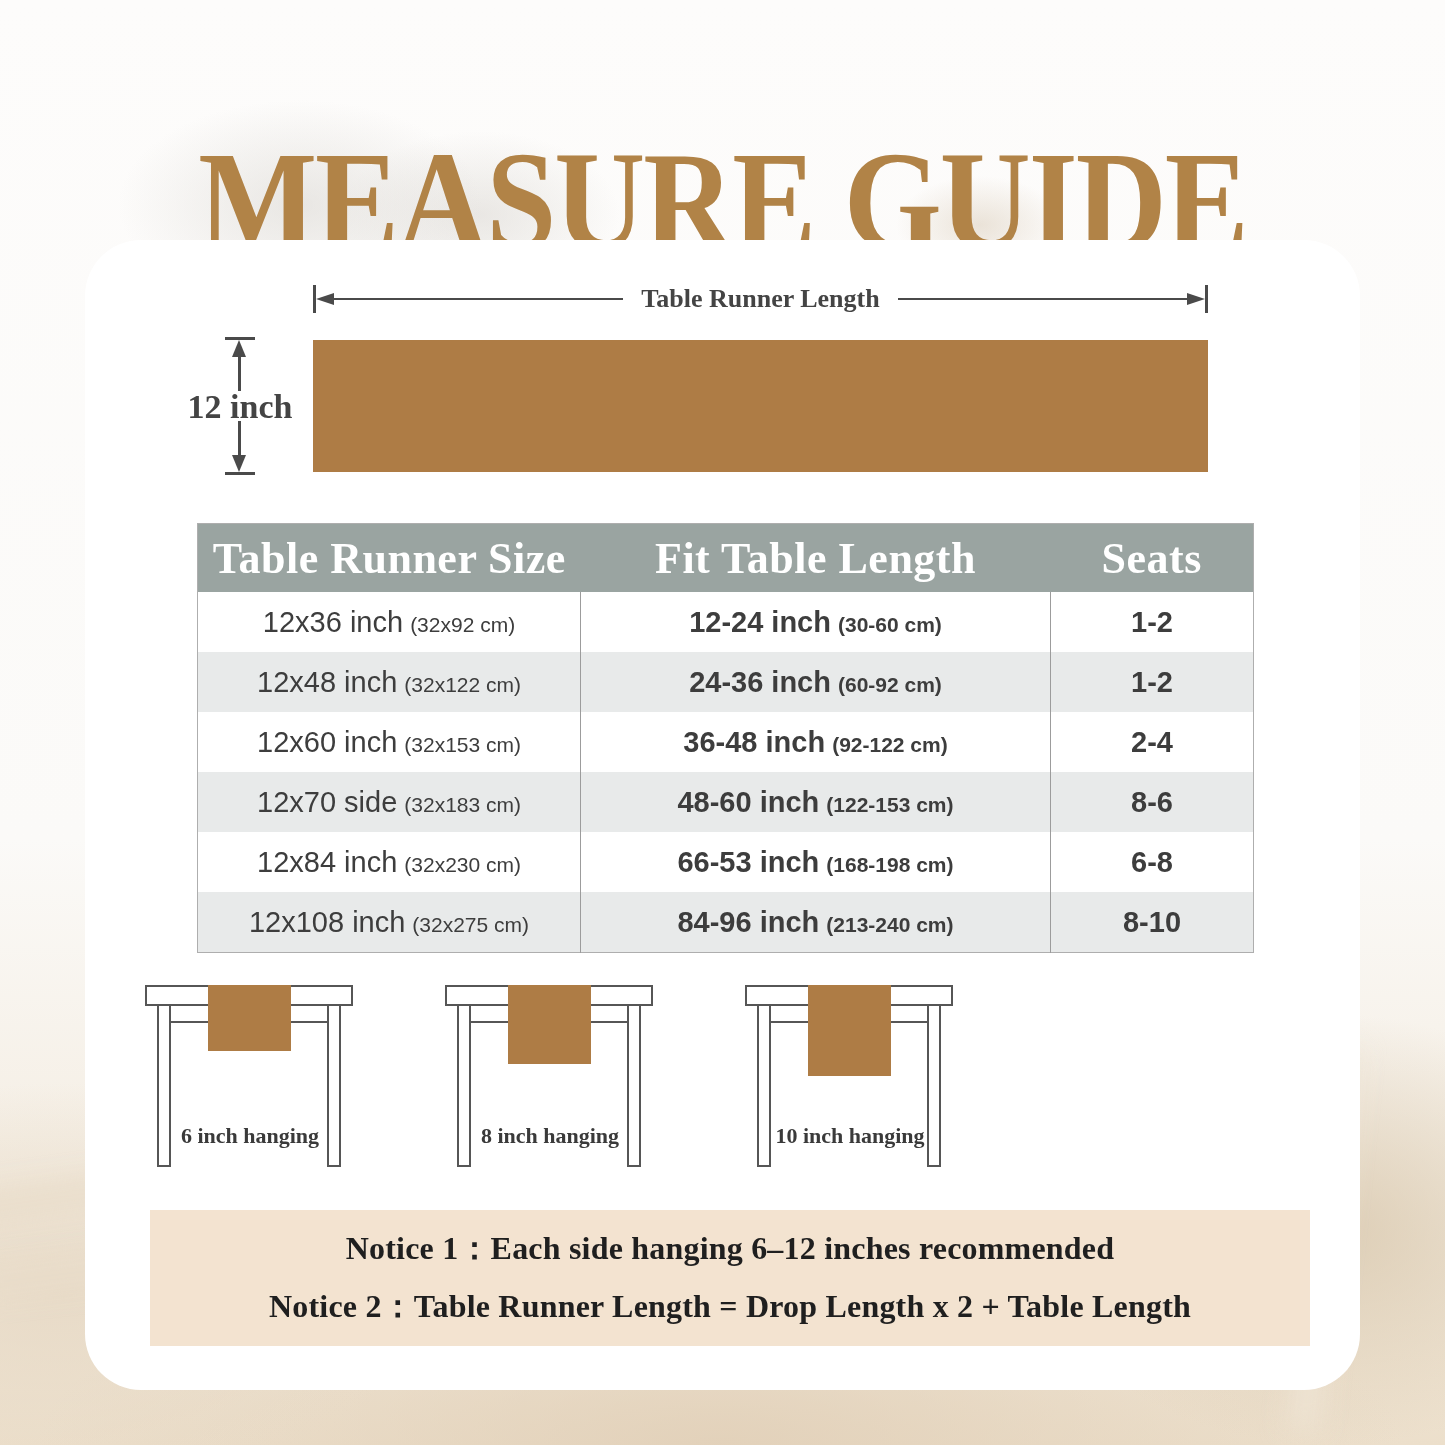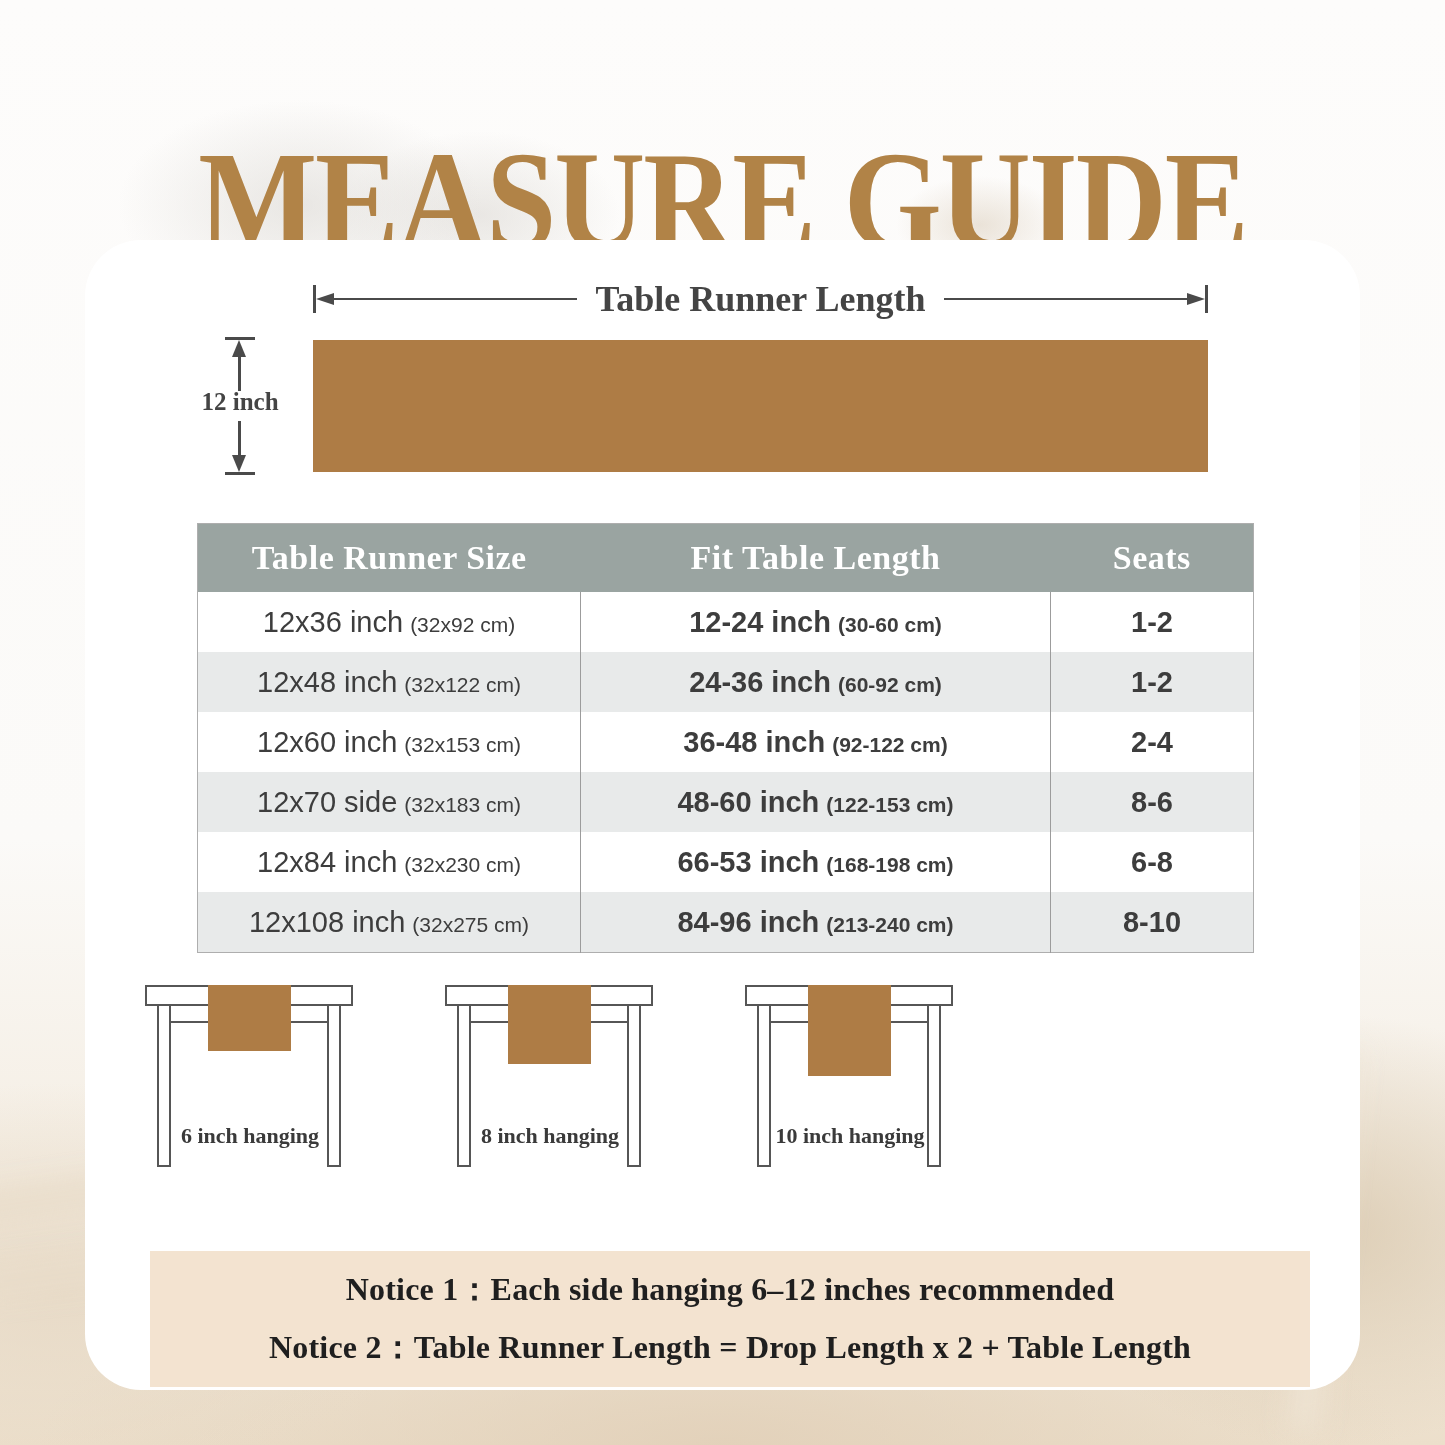--- a/index.html
+++ b/index.html
@@ -43,21 +43,21 @@
   .dim-h {
     position:absolute; left:228px; top:42px; width:895px; height:34px;
     display:flex; align-items:center;
   }
   .tick-v { width:3px; height:28px; background:#4a4a4a; flex:0 0 auto; }
   .ah { width:0; height:0; flex:0 0 auto; }
   .ah-left  { border-top:6px solid transparent; border-bottom:6px solid transparent; border-right:18px solid #4a4a4a; }
   .ah-right { border-top:6px solid transparent; border-bottom:6px solid transparent; border-left:18px solid #4a4a4a; }
   .dim-line { flex:1 1 auto; height:2.5px; background:#4a4a4a; }
   .dim-h-label {
-    flex:0 0 auto; padding:0 18px; font-weight:bold; font-size:36px; color:#444;
+    flex:0 0 auto; padding:0 18px; font-weight:bold; font-size:26px; color:#444;
     white-space:nowrap;
   }
 
   
   .runner-rect {
     position:absolute; left:228px; top:100px; width:895px; height:132px;
     background:#ae7c45;
   }
 
   
@@ -73,32 +73,32 @@
   .ah-down {
     position:absolute; left:147px; top:215px; width:0; height:0;
     border-left:7px solid transparent; border-right:7px solid transparent;
     border-top:17px solid #4a4a4a;
   }
   .vseg { position:absolute; width:2.5px; background:#4a4a4a; left:153px; }
   .vseg-1 { top:115px; height:36px; }
   .vseg-2 { top:181px; height:36px; }
   .dim-v-label {
     position:absolute; left:75px; top:148px; width:160px; text-align:center;
-    font-weight:bold; font-size:25px; color:#444; white-space:nowrap;
+    font-weight:bold; font-size:34px; color:#444; white-space:nowrap;
   }
 
   
   .size-table {
     position:absolute; left:112px; top:283px; width:1056px;
     border-collapse:collapse; table-layout:fixed;
     border:1px solid #aeaeae;
   }
   .size-table th {
     height:66px; background:#9aa4a1; color:#ffffff;
-    font-weight:bold; font-size:34px; letter-spacing:0.5px;
+    font-weight:bold; font-size:44px; letter-spacing:0.5px;
     text-align:center; vertical-align:middle;
   }
   .size-table td {
     height:58px; text-align:center; vertical-align:middle;
     font-family:"Liberation Sans", sans-serif; font-size:29px; color:#3d3d3d;
     white-space:nowrap;
   }
   .size-table td + td { border-left:1px solid #9c9c9c;font-weight:bold; }
   .size-table tbody tr:nth-child(even) { background:#e8eaea; }
   .size-table tbody tr:nth-child(odd)  { background:#ffffff; }
@@ -129,21 +129,20 @@
     position:absolute; left:-20px; right:-20px; top:138px; text-align:center;
     font-weight:bold; font-size:22px; color:#3a3a3a; white-space:nowrap;
   }
 
   
   .notice {
     position:absolute; left:65px; top:970px; width:1160px; height:136px;
     background:#f3e3d0;
     display:flex; flex-direction:column; justify-content:center; align-items:center;
     gap:14px;
-    margin-top:41px;
   }
   .notice-line {
     font-weight:bold; font-size:32px; color:#1f1f1f; white-space:nowrap;
     letter-spacing:0.2px;
   }
 </style>
 </head>
 <body>
 
 <div class="bg"></div>

